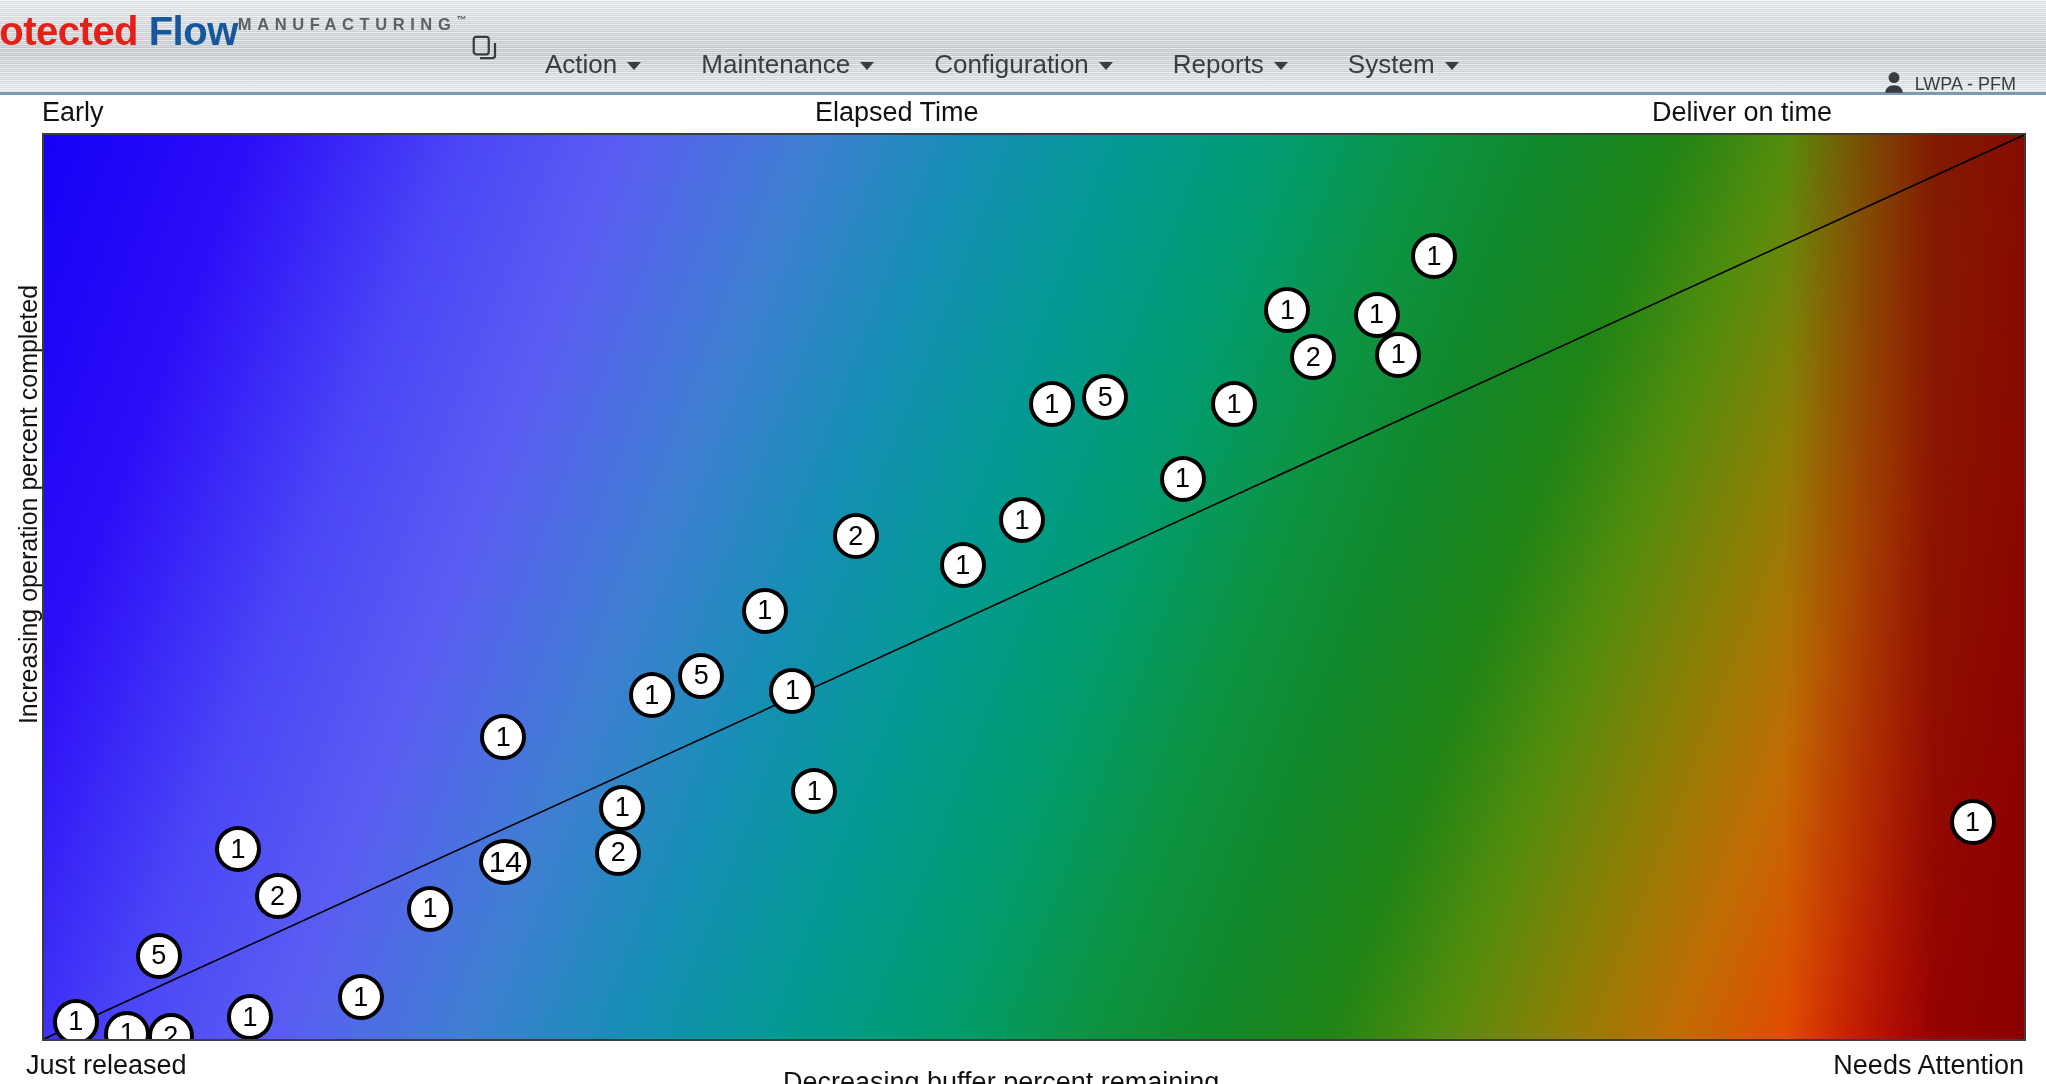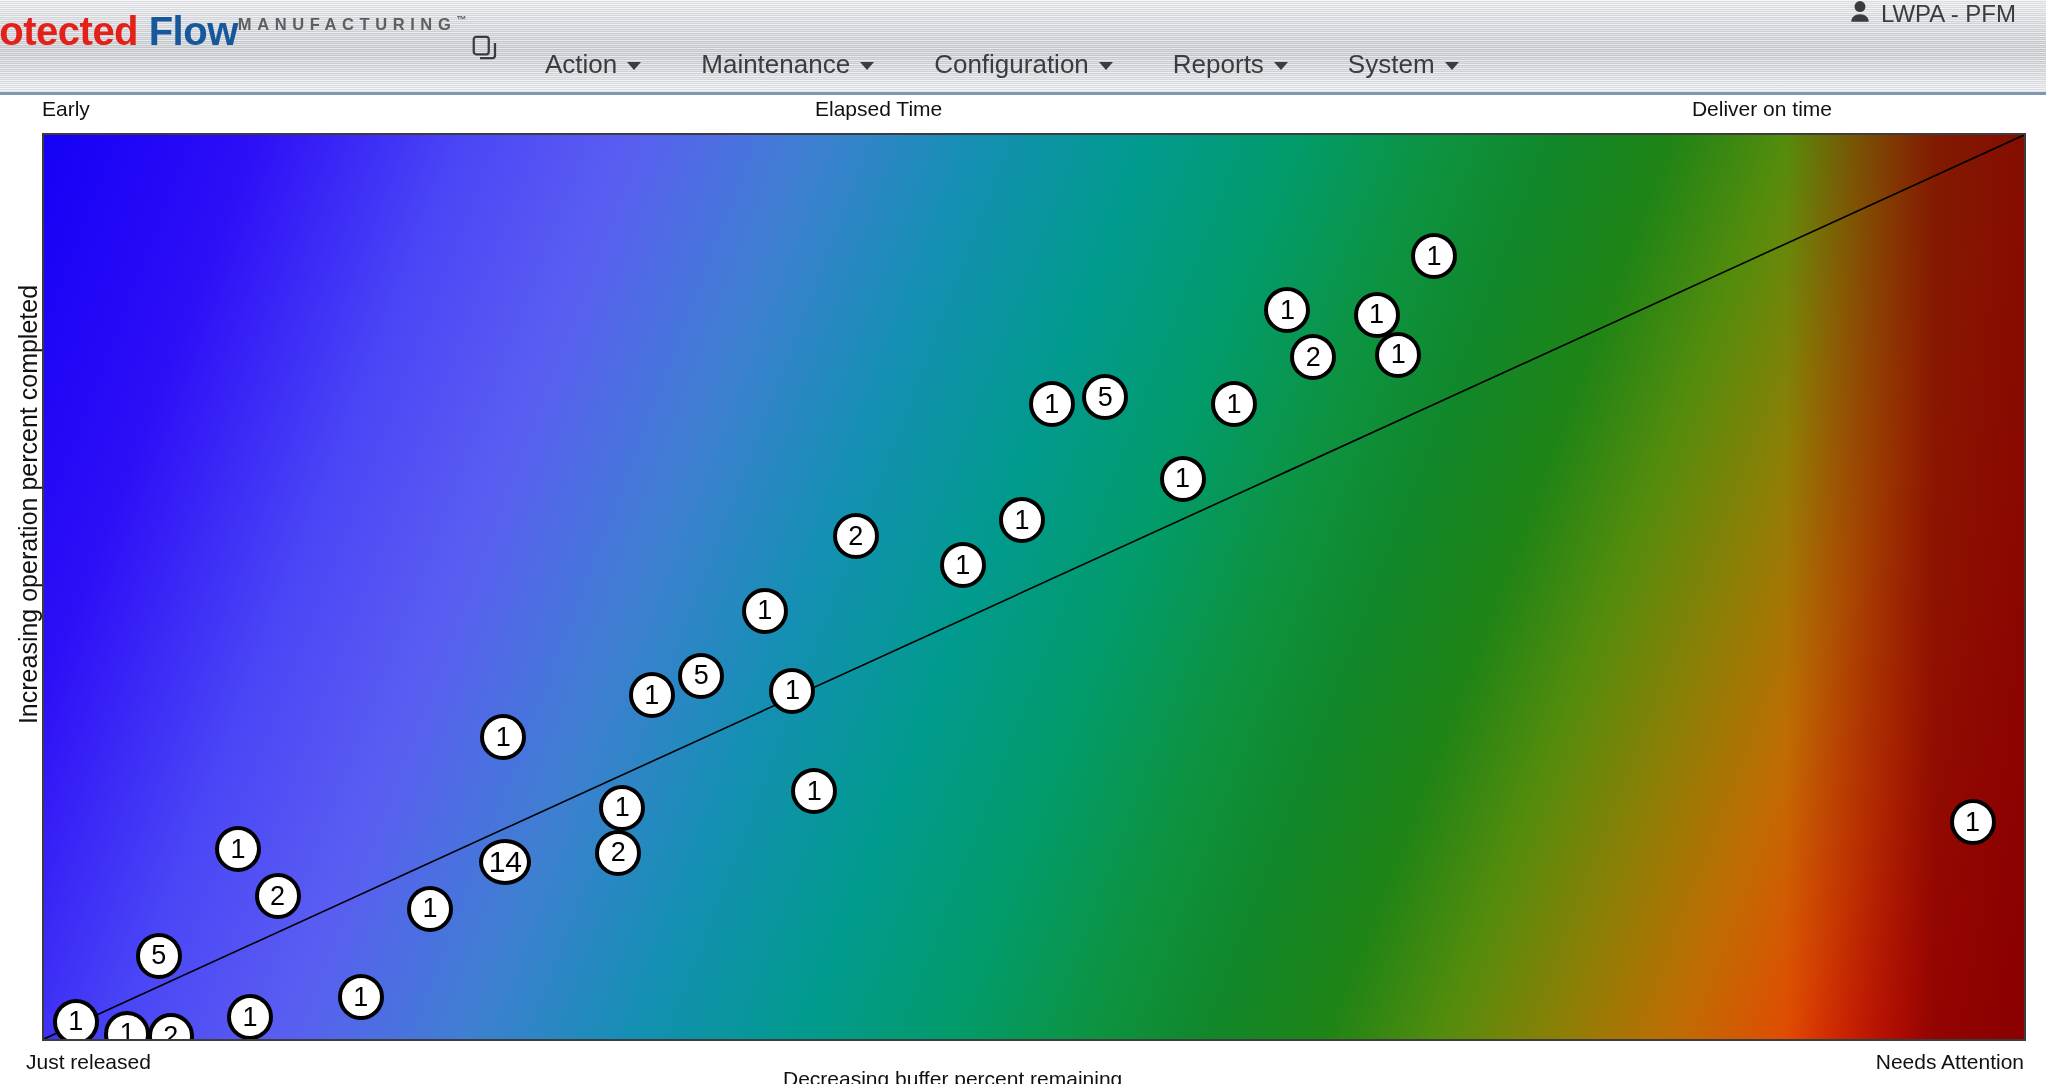--- a/index.html
+++ b/index.html
@@ -56,27 +56,27 @@
     border-left:7px solid transparent;
     border-right:7px solid transparent;
     border-top:8px solid #3a3d40;
   }
   #nav-icon-button{
     display:flex; align-items:center; justify-content:center;
     width:60px; height:95px; cursor:pointer; color:#3a3d40;
   }
   #user-menu{
     position:absolute; right:30px; top:0; height:95px;
-    display:flex; align-items:flex-start; gap:10px;
-    font-size:24px; color:#3a3d40; cursor:pointer; white-space:nowrap;
+    display:flex; align-items:flex-end; gap:10px;
+    font-size:18px; color:#3a3d40; cursor:pointer; white-space:nowrap;
   }
 
   
   .edge-label{
-    position:absolute; font-size:21px; color:#111; white-space:nowrap;text-align:right;
+    position:absolute; font-size:27px; color:#111; white-space:nowrap;text-align:right;
   }
   #label-early      { left:42px;  top:97px; }
   #label-elapsed    { left:815px; top:97px; }
   #label-deliver    { right:214px; top:97px; }
   #label-justreleased{ left:26px;  top:1050px; }
   #label-decreasing { left:783px; top:1050px;margin-top:17px; }
   #label-needsattn  { right:22px; top:1050px; }
 
   #y-axis-label{
     position:absolute; left:-262px; top:490px;

